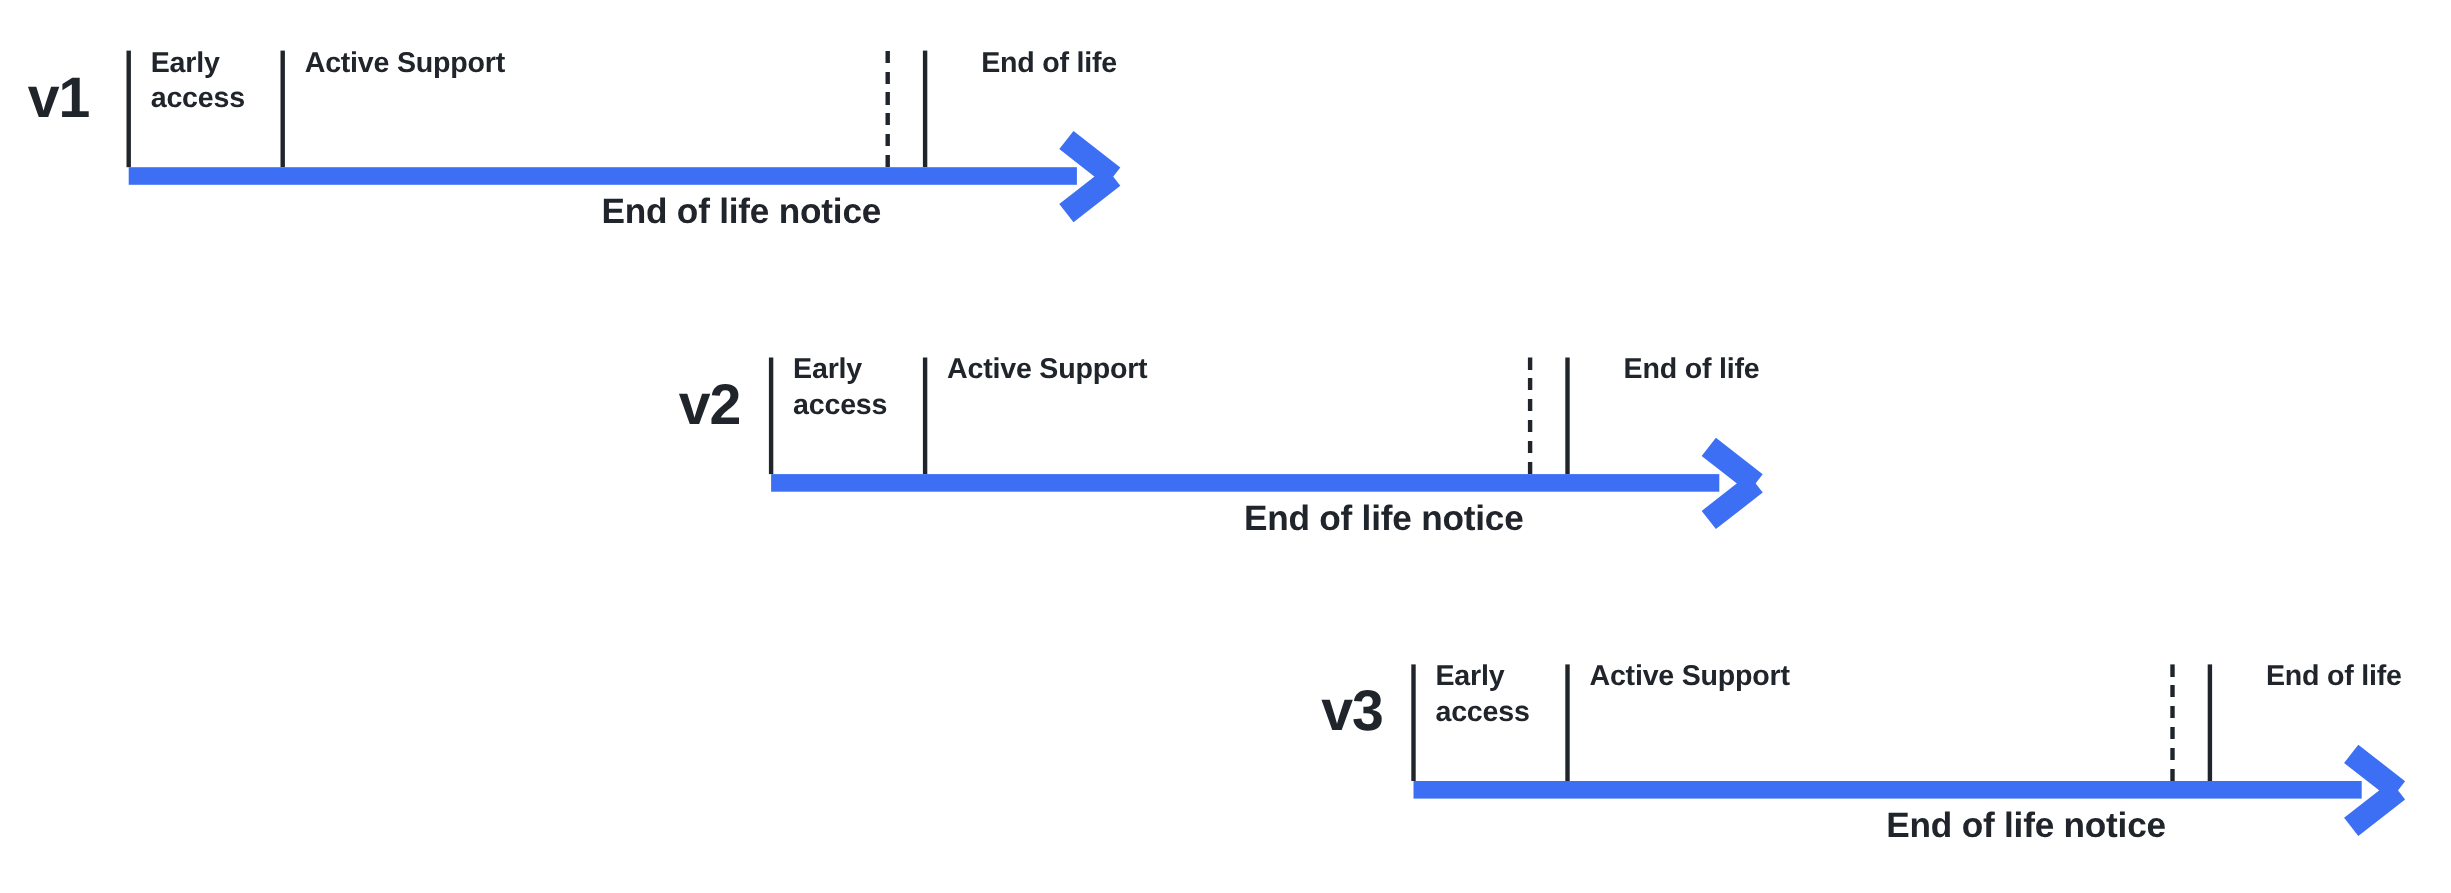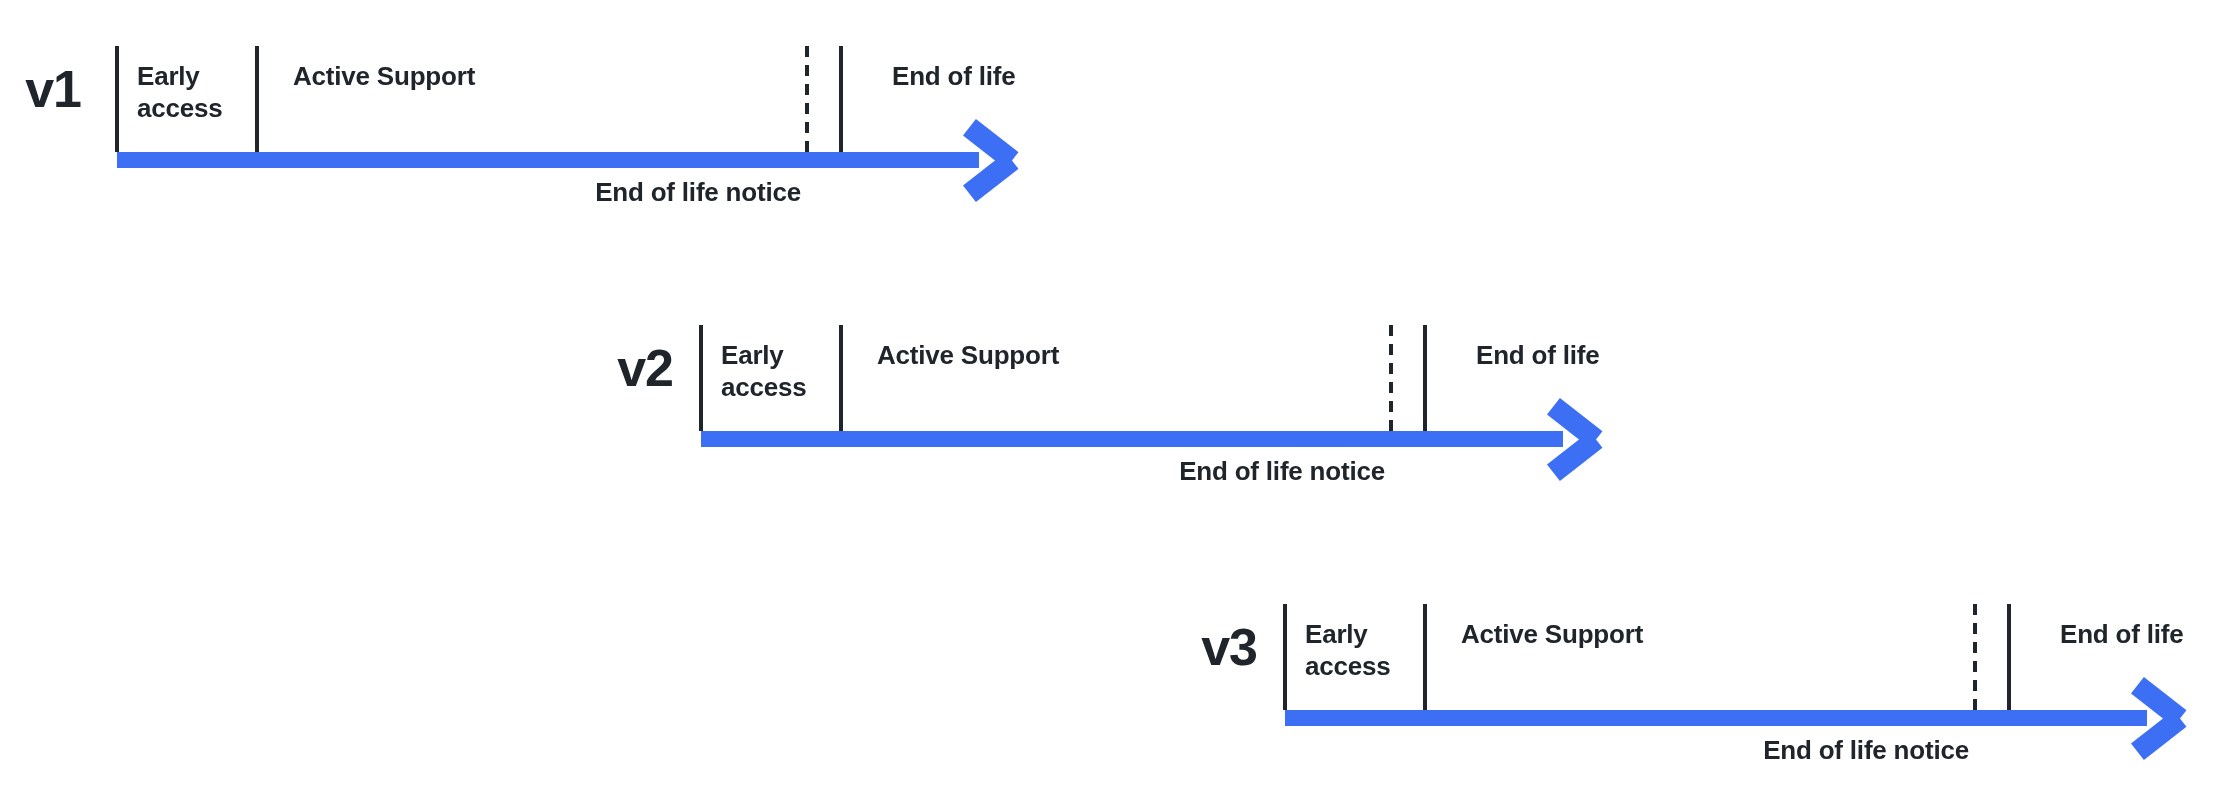--- a/index.html
+++ b/index.html
@@ -59,24 +59,23 @@
     );
   }
 
   .phase {
     position: absolute;
     top: -6px;
     font-weight: 700;
     font-size: 26px;
     line-height: 32px;
     letter-spacing: -0.2px;
-    margin-top: 20px;
   }
   .p-early  { left: 20px;  width: 102px; }
-  .p-active { left: 176px; white-space: nowrap; }
+  .p-active { left: 160px; white-space: nowrap; }
   .p-eol    { left: 775px; white-space: nowrap; }
 
   .bar {
     position: absolute;
     left: 0;
     top: 106px;
     width: 862px;
     height: 16px;
     background: var(--accent, #3D6FF4);
   }
@@ -94,21 +93,21 @@
   .head .up { transform: rotate(38deg); }
   .head .dn { transform: rotate(-38deg); }
 
   .notice {
     position: absolute;
     left: 0;
     top: 130px;
     width: 684px;
     text-align: right;
     font-weight: 700;
-    font-size: 26px;
+    font-size: 32px;
     line-height: 32px;
     letter-spacing: -0.2px;
     white-space: nowrap;
   }
 </style>
 </head>
 <body>
 
 <div class="canvas">
 

